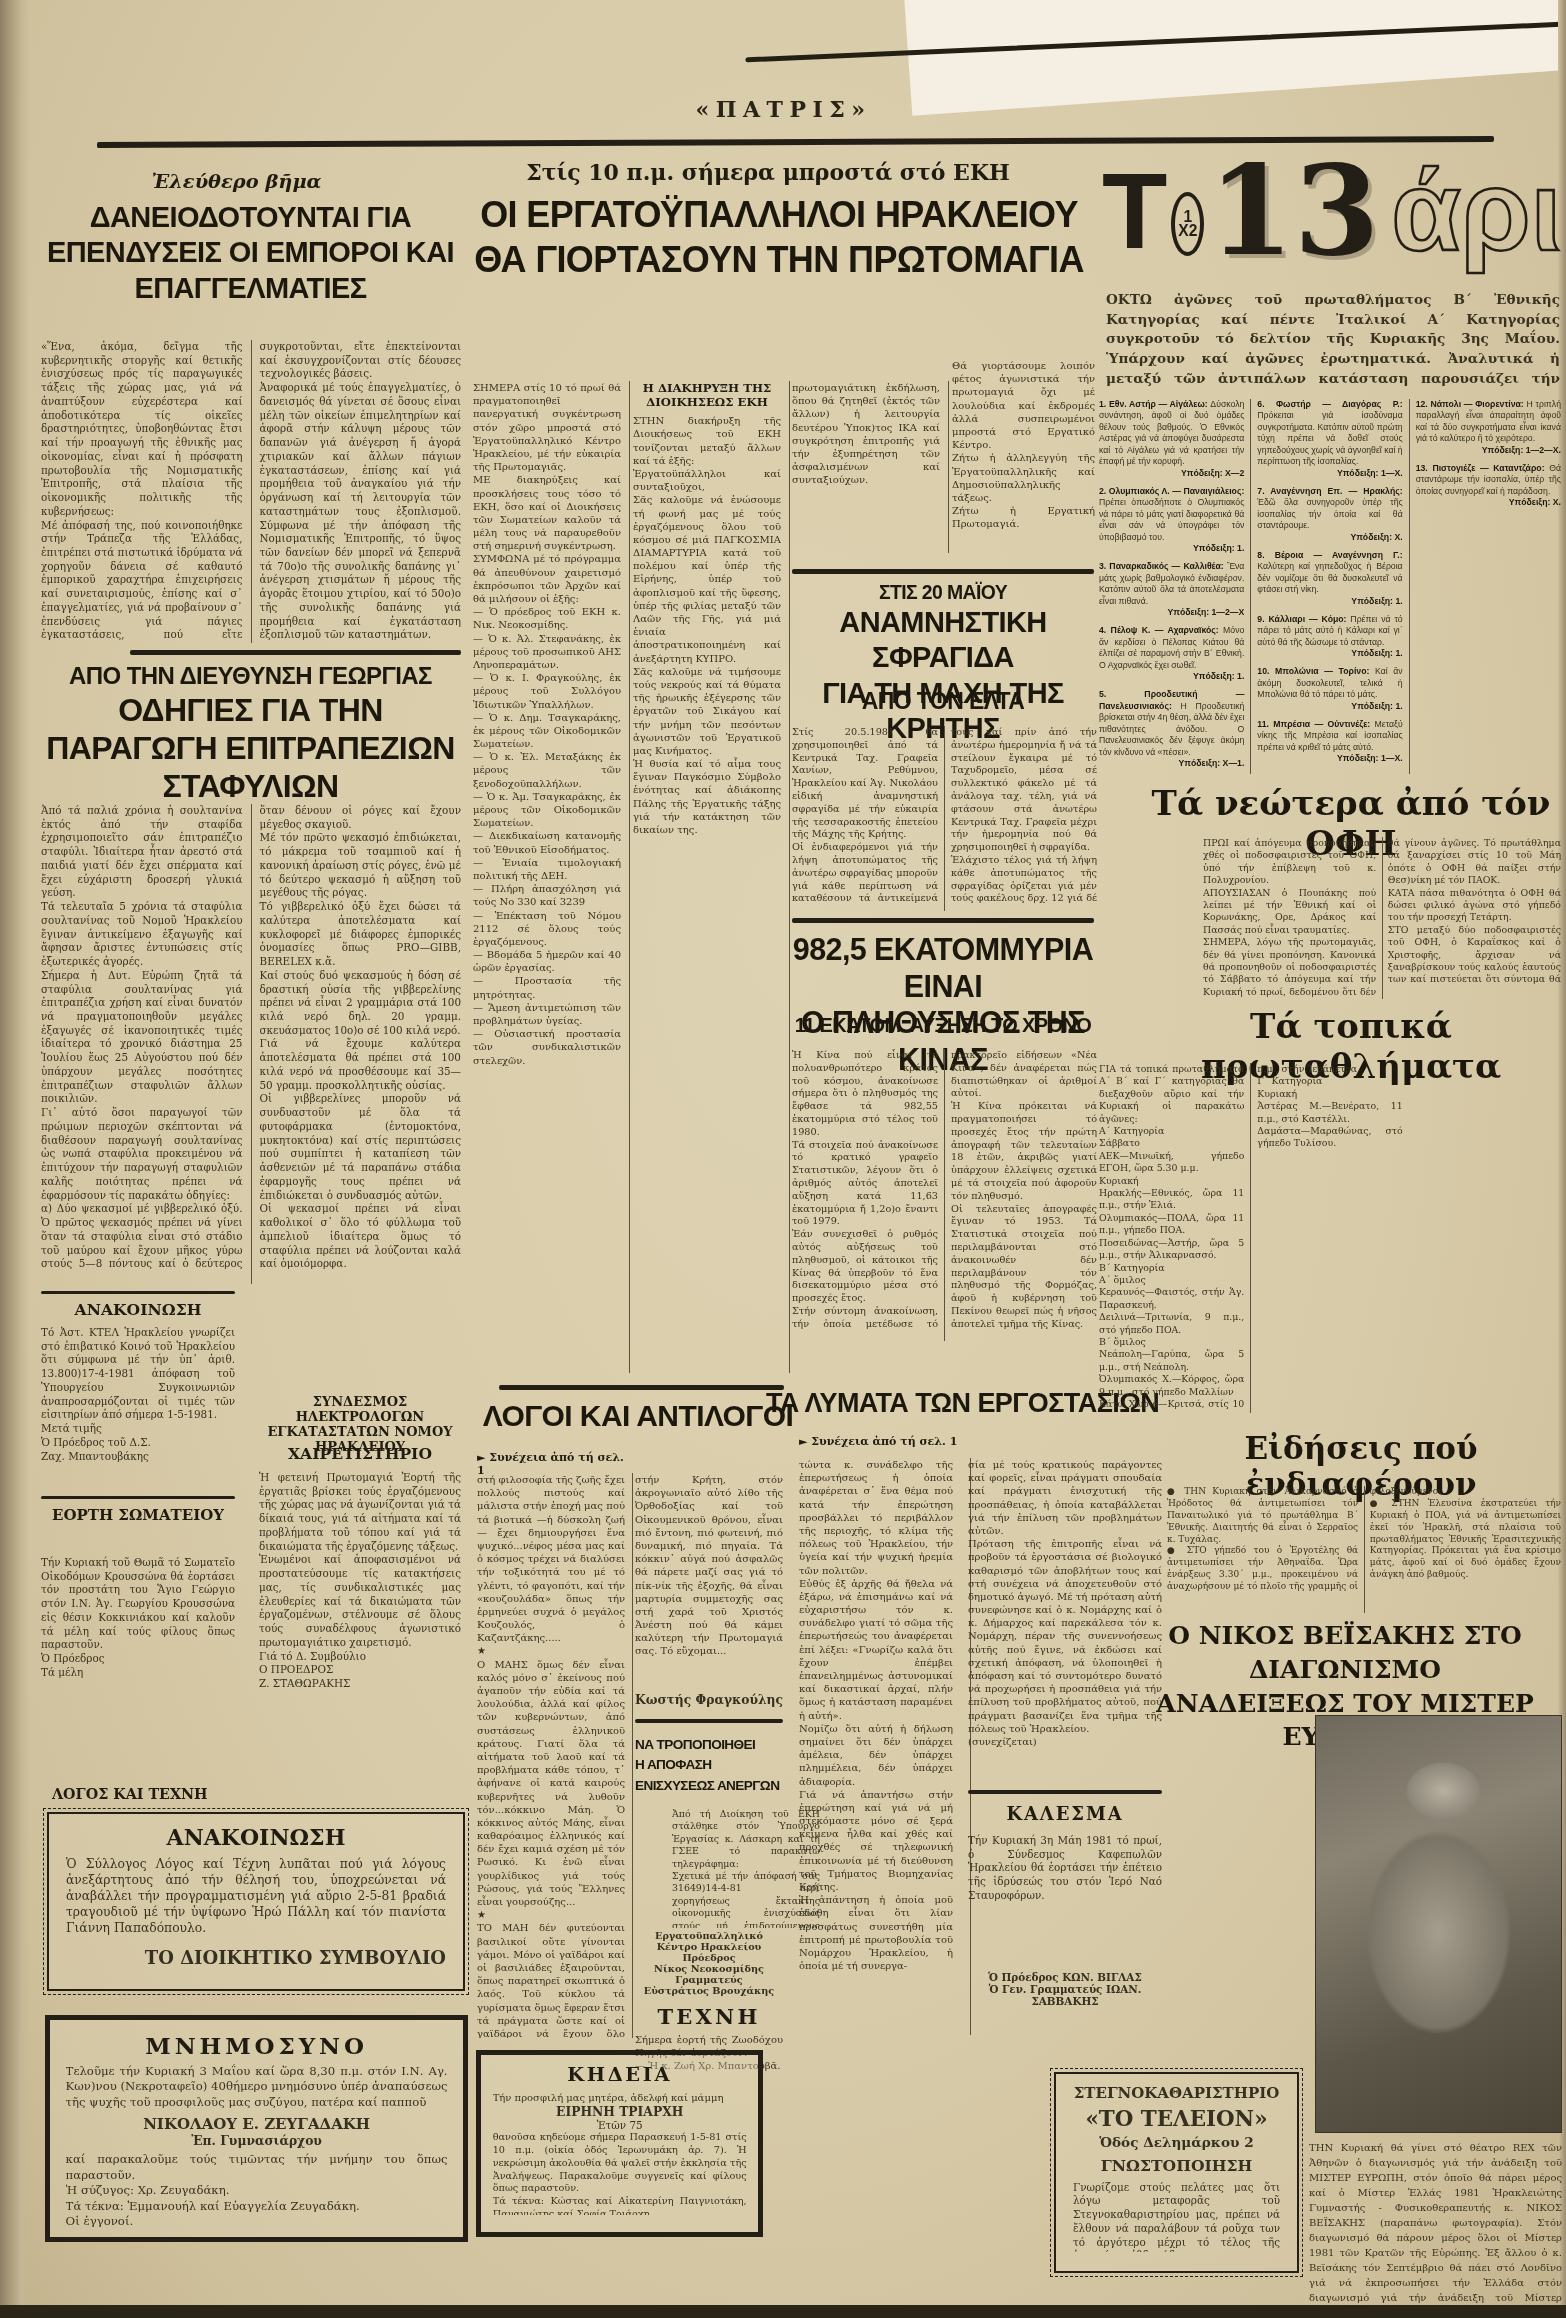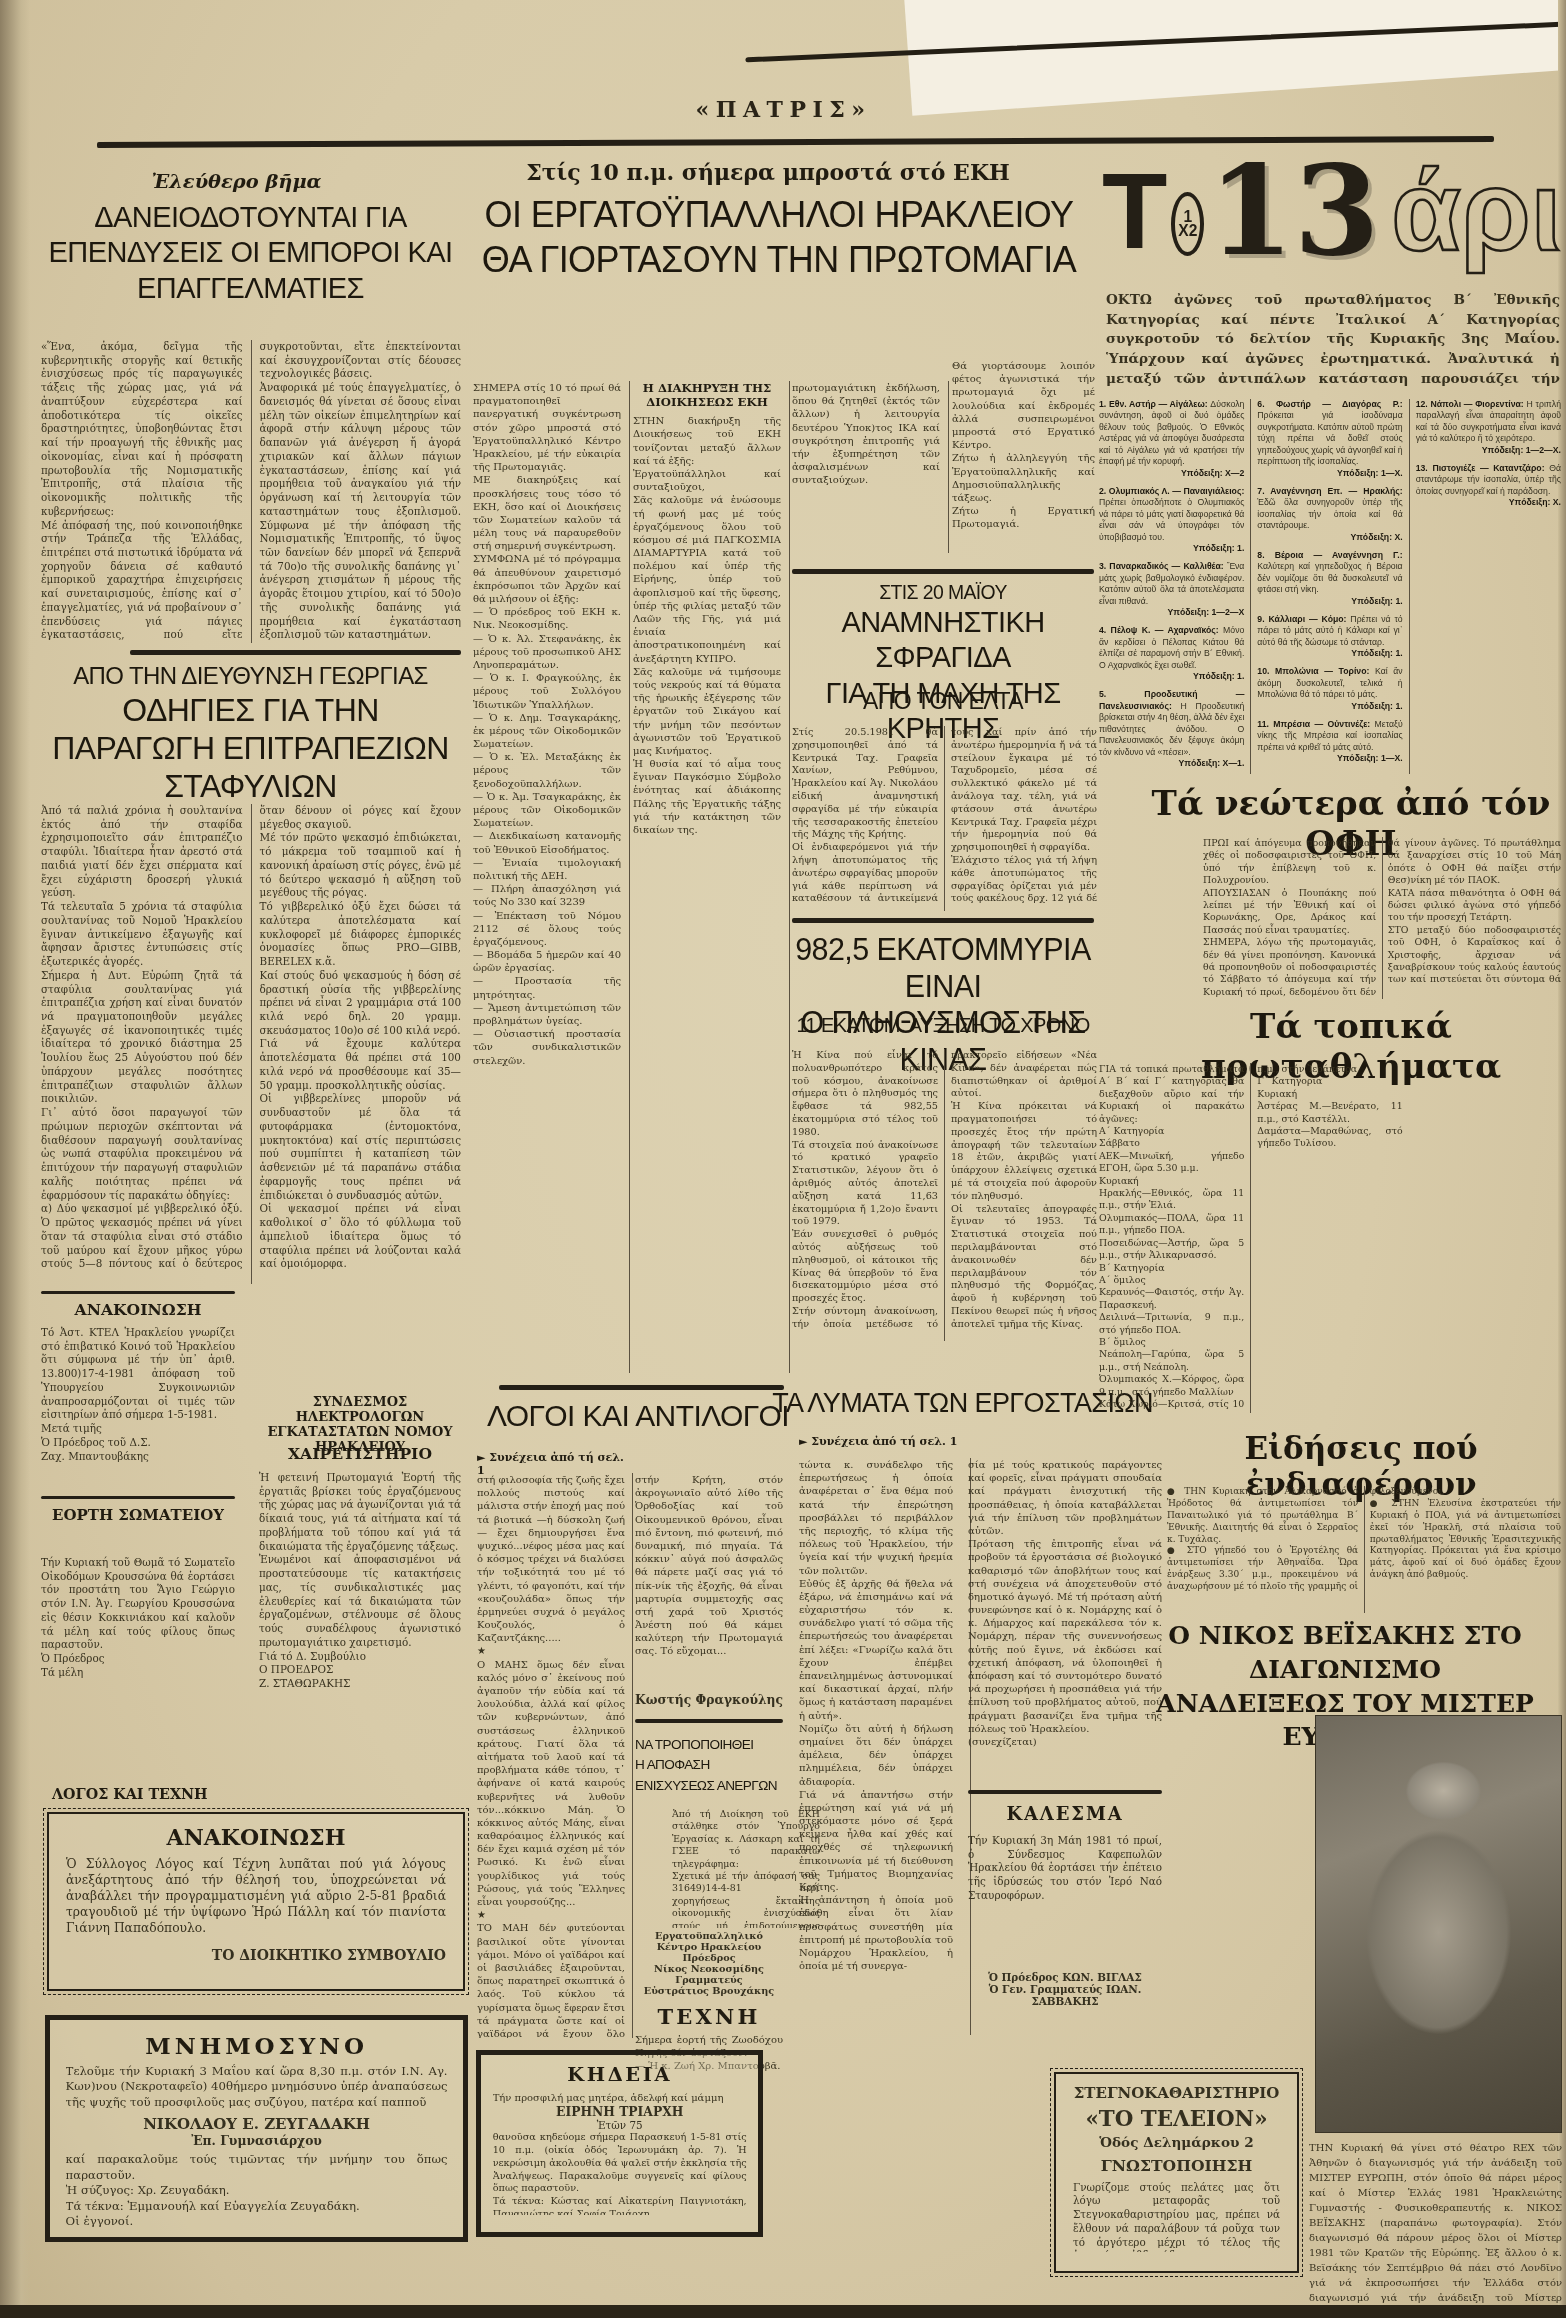--- a/index.html
+++ b/index.html
@@ -12,21 +12,21 @@
   
   .edgeL{left:0;top:0;width:30px;height:2319px;background:linear-gradient(90deg,#8d7f63,#c5b794 70%,rgba(197,183,148,0));}
   .edgeR{right:0;top:0;width:9px;height:2319px;background:linear-gradient(270deg,#93856a,#cdbf9b);}
   .botband{left:0;top:2305px;width:1567px;height:13.6px;background:#2b2518;}
   .curl{left:907px;top:-39px;width:713px;height:130px;background:#f4efe2;transform:rotate(-4deg);}
   .curlline{left:745px;top:39px;width:843px;height:4.5px;background:#241f15;transform:rotate(-2.5deg);border-radius:2.6px;}
   .rule{background:#241f16;border-radius:1.9px;}
   
   .mast{font-weight:bold;letter-spacing:6.5px;font-size:22px;text-align:center;color:#2a2417;}
   .kick{font-weight:bold;color:#211c11;}
-  .hl{font-family:"Liberation Sans",sans-serif;font-weight:400;color:#1d180e;letter-spacing:-0.6px;text-align:center;}
+  .hl{font-family:"Liberation Sans",sans-serif;font-weight:700;color:#1d180e;letter-spacing:-0.6px;text-align:center;}
   .hlserif{font-family:"DejaVu Serif",serif;font-weight:bold;color:#1d180e;text-align:center;}
   .body{font-size:10.4px;line-height:1.32;text-align:justify;white-space:pre-line;overflow:hidden;color:#38321f;}
   .cols2{column-count:2;column-gap:17px;column-rule:0.6px solid #5a5140;}
   .cols3{column-count:3;column-gap:13px;column-rule:0.6px solid #5a5140;}
   .subhead{font-weight:bold;text-align:center;font-size:12.3px;margin-bottom:5.2px;color:#211c11;}
   .sig{font-weight:bold;text-align:right;}
   .boxheavy{border:5.8px solid #241f16;background:rgba(224,214,184,.35);padding:11.7px 15.6px;}
   .boxzig{border:2.6px solid #241f16;outline:1.9px dashed #241f16;outline-offset:3.2px;background:rgba(224,214,184,.3);padding:10.4px 17px;}
   .pool{break-inside:avoid-column;margin:0 0 6.5px 0;}
   .pool b{color:#1d180e;}
@@ -94,21 +94,21 @@
   <div class="abs body" style="left:259px;top:1471px;width:202px;height:311px;">Ἡ φετεινή Πρωτομαγιά Ἑορτή τῆς ἐργατιᾶς βρίσκει τούς ἐργαζόμενους τῆς χώρας μας νά ἀγωνίζονται γιά τά δίκαιά τους, γιά τά αἰτήματα καί τά προβλήματα τοῦ τόπου καί γιά τά δικαιώματα τῆς ἐργαζόμενης τάξεως.
 Ἑνωμένοι καί ἀποφασισμένοι νά προστατεύσουμε τίς κατακτήσεις μας, τίς συνδικαλιστικές μας ἐλευθερίες καί τά δικαιώματα τῶν ἐργαζομένων, στέλνουμε σέ ὅλους τούς συναδέλφους ἀγωνιστικό πρωτομαγιάτικο χαιρετισμό.
 Γιά τό Δ. Συμβούλιο
 Ο ΠΡΟΕΔΡΟΣ
 Ζ. ΣΤΑΘΩΡΑΚΗΣ</div>
 
   <div class="abs kick" style="left:52px;top:1786px;width:233px;font-size:14.3px;">ΛΟΓΟΣ ΚΑΙ ΤΕΧΝΗ</div>
   <div class="abs boxzig" style="left:47px;top:1812px;width:380px;height:154px;">
     <div class="subhead" style="font-size:22px;">ΑΝΑΚΟΙΝΩΣΗ</div>
     <div class="body" style="font-size:12.3px;height:91px;">Ὁ Σύλλογος Λόγος καί Τέχνη λυπᾶται πού γιά λόγους ἀνεξάρτητους ἀπό τήν θέλησή του, ὑποχρεώνεται νά ἀναβάλλει τήν προγραμματισμένη γιά αὔριο 2-5-81 βραδιά τραγουδιοῦ μέ τήν ὑψίφωνο Ἡρώ Πάλλη καί τόν πιανίστα Γιάννη Παπαδόπουλο.</div>
-    <div class="sig" style="font-size:14px;text-align:right;">ΤΟ ΔΙΟΙΚΗΤΙΚΟ ΣΥΜΒΟΥΛΙΟ</div>
+    <div class="sig" style="font-size:18px;text-align:right;">ΤΟ ΔΙΟΙΚΗΤΙΚΟ ΣΥΜΒΟΥΛΙΟ</div>
   </div>
 
   <div class="abs boxheavy" style="left:45px;top:2015px;width:382px;height:194px;">
     <div class="subhead" style="font-size:23px;letter-spacing:3.9px;">ΜΝΗΜΟΣΥΝΟ</div>
     <div class="body" style="font-size:11.7px;">Τελοῦμε τήν Κυριακή 3 Μαΐου καί ὥρα 8,30 π.μ. στόν Ι.Ν. Αγ. Κων)νου (Νεκροταφεῖο) 40θήμερο μνημόσυνο ὑπέρ ἀναπαύσεως τῆς ψυχῆς τοῦ προσφιλοῦς μας συζύγου, πατέρα καί παπποῦ</div>
     <div style="text-align:center;font-weight:bold;font-size:15px;margin-top:5.2px;">ΝΙΚΟΛΑΟΥ Ε. ΖΕΥΓΑΔΑΚΗ</div>
     <div style="text-align:center;font-weight:bold;font-size:12.3px;">Ἐπ. Γυμνασιάρχου</div>
     <div class="body" style="font-size:11.7px;margin-top:3.9px;height:78px;">καί παρακαλοῦμε τούς τιμῶντας τήν μνήμην του ὅπως παραστοῦν.
 Ἡ σύζυγος: Χρ. Ζευγαδάκη.
 Τά τέκνα: Ἐμμανουήλ καί Εὐαγγελία Ζευγαδάκη.

